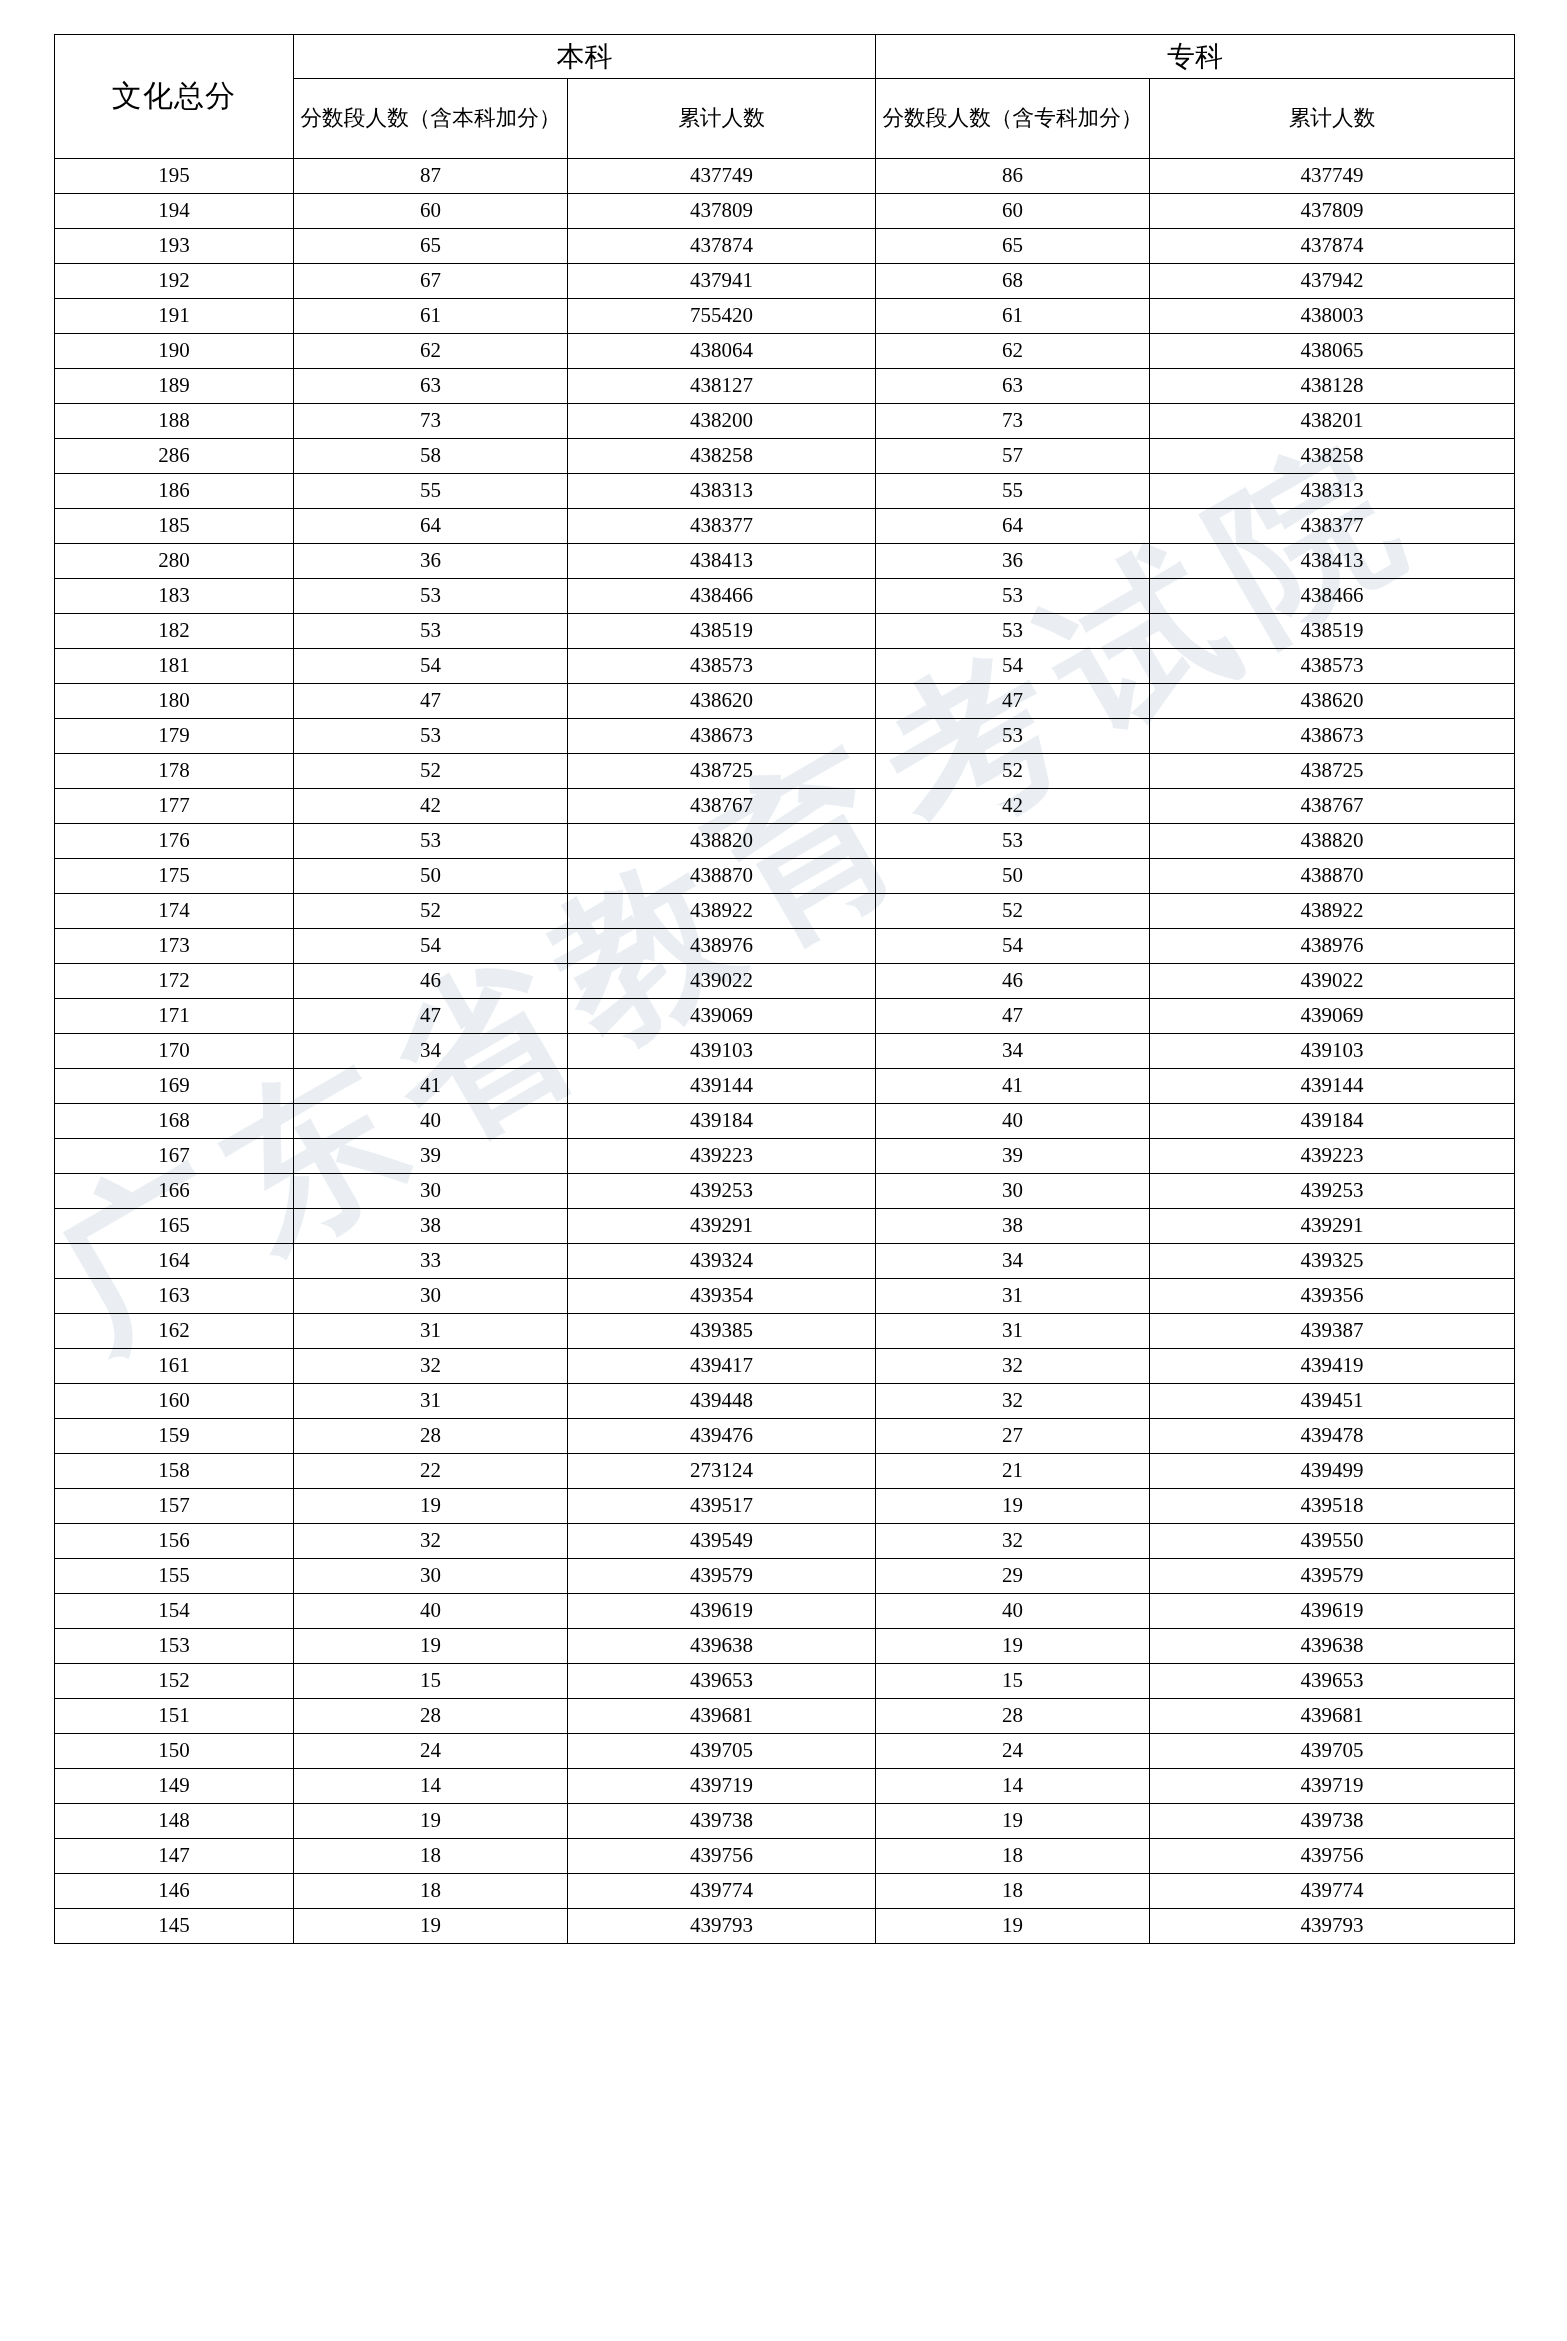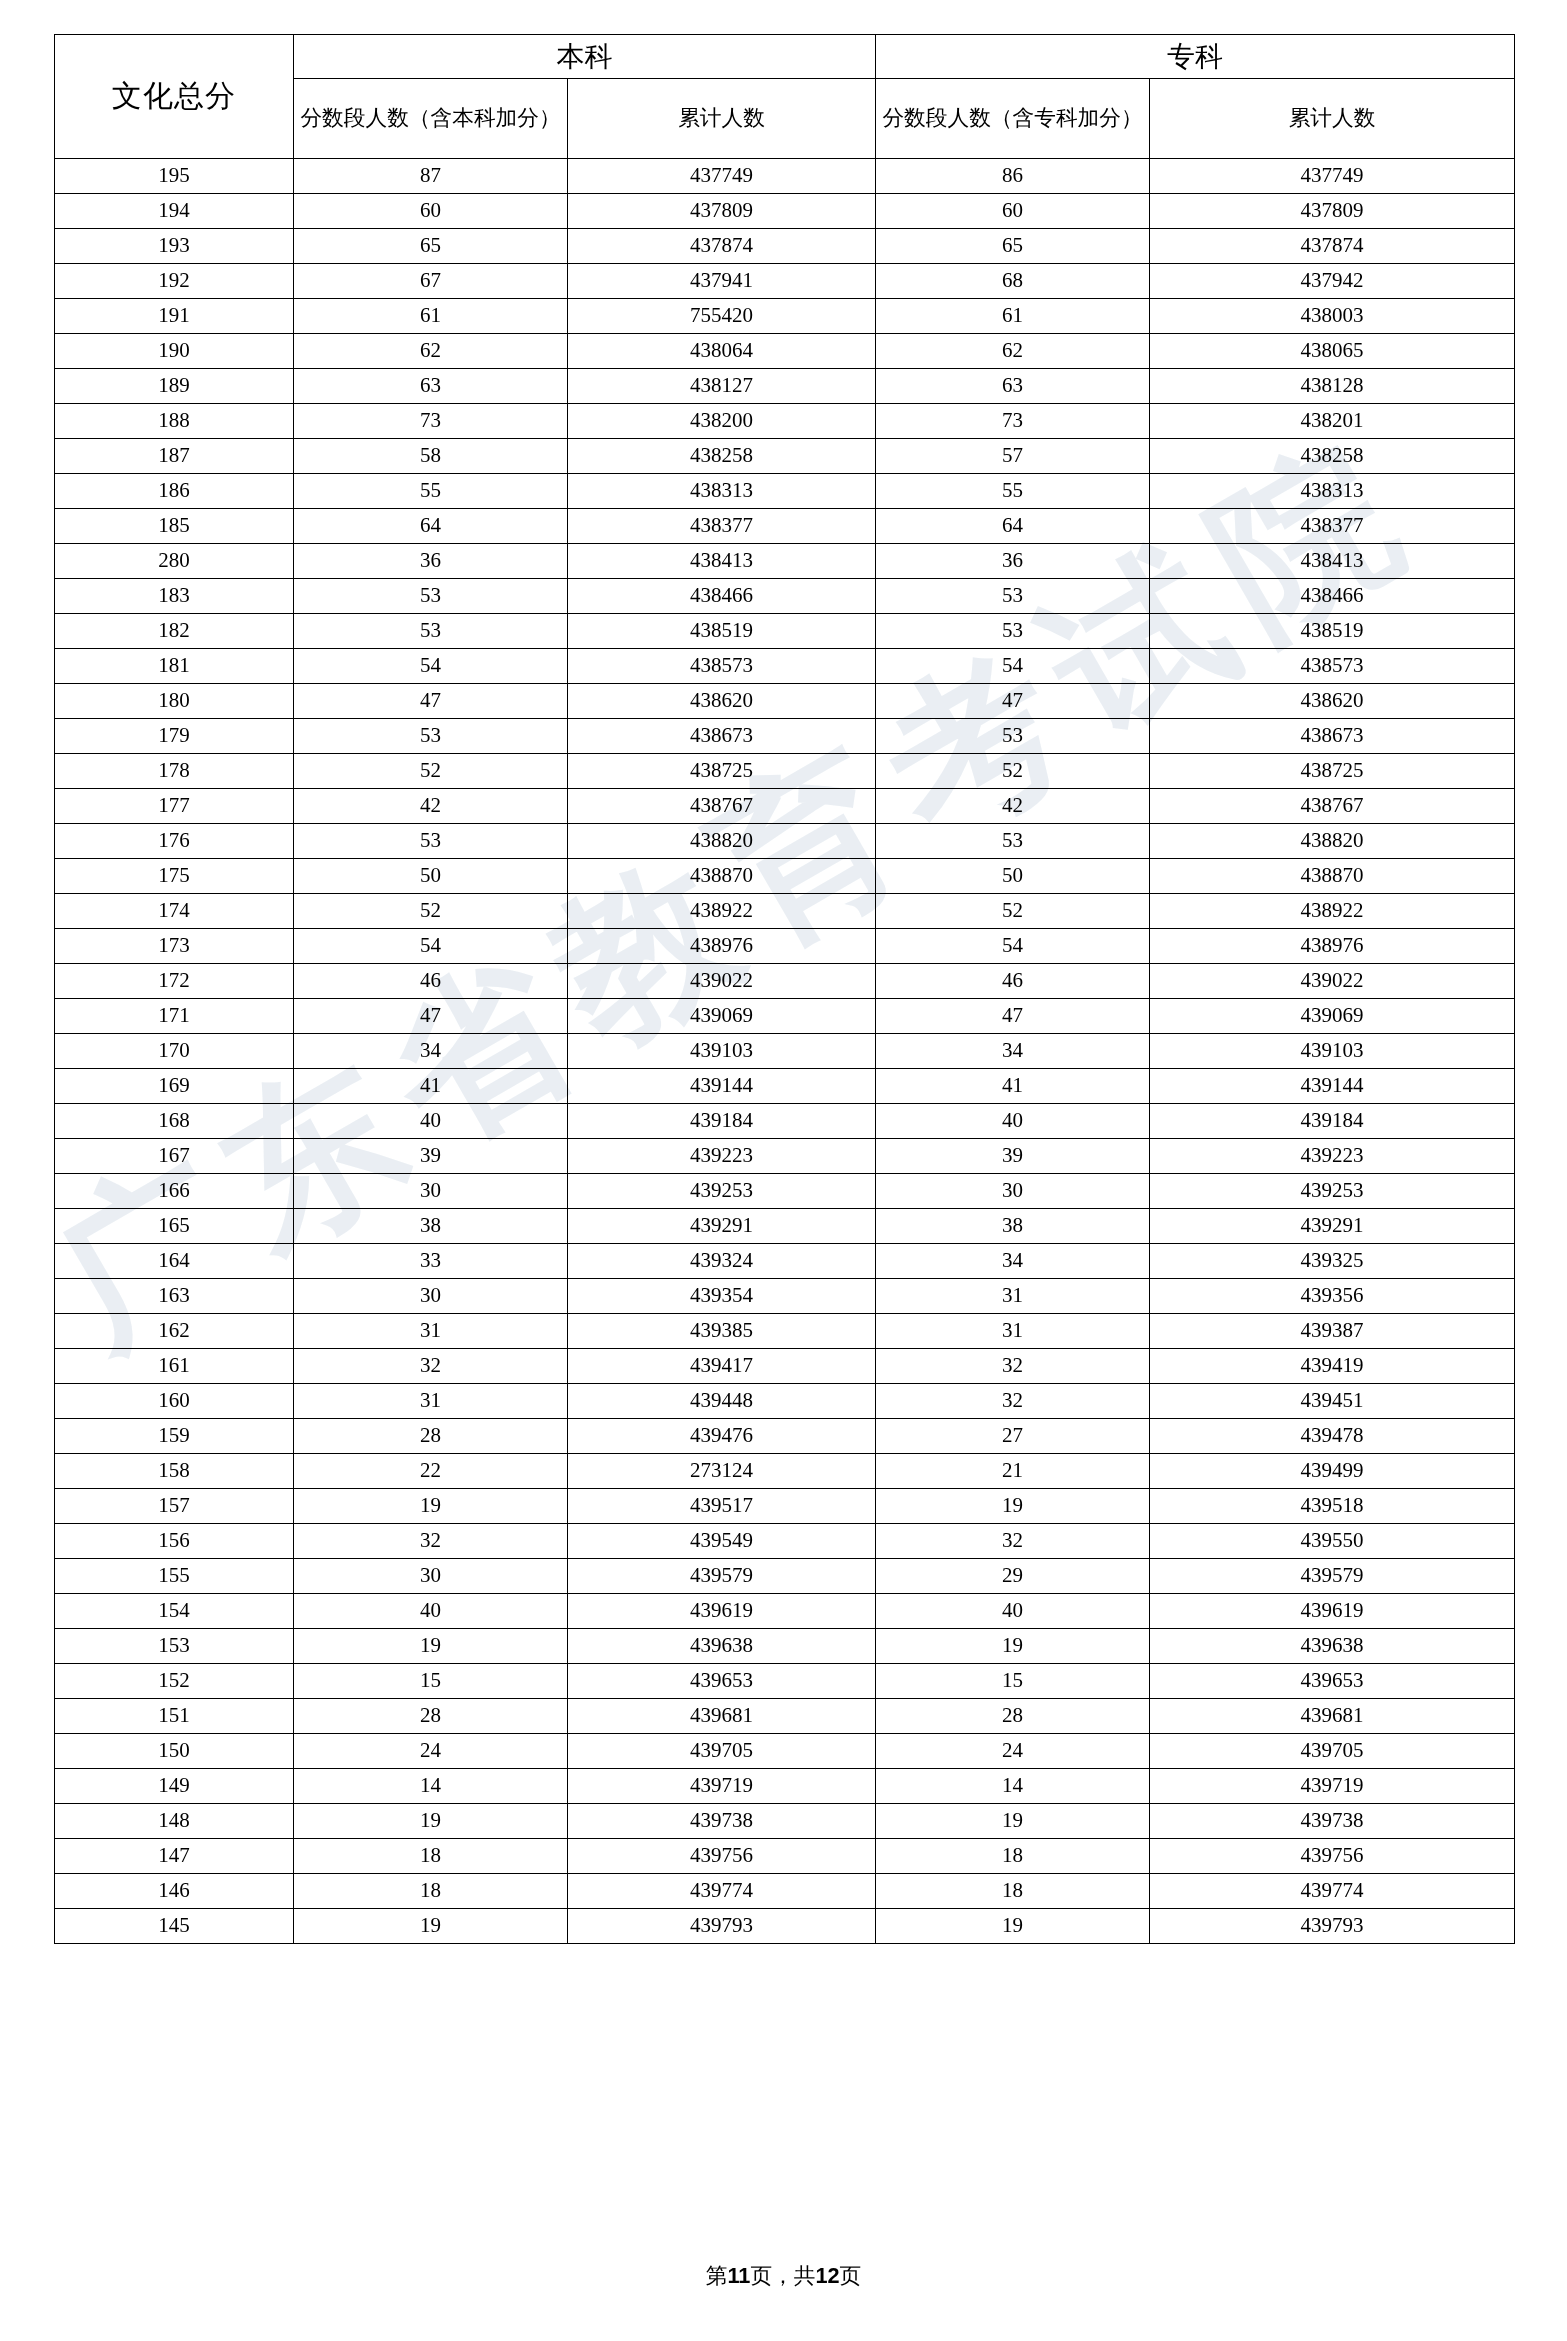--- a/index.html
+++ b/index.html
@@ -184,21 +184,21 @@
           <td>438128</td>
         </tr>
         <tr>
           <td>188</td>
           <td>73</td>
           <td>438200</td>
           <td>73</td>
           <td>438201</td>
         </tr>
         <tr>
-          <td>187</td>
+          <td>286</td>
           <td>58</td>
           <td>438258</td>
           <td>57</td>
           <td>438258</td>
         </tr>
         <tr>
           <td>186</td>
           <td>55</td>
           <td>438313</td>
           <td>55</td>
@@ -487,18 +487,15 @@
         <tr>
           <td>145</td>
           <td>19</td>
           <td>439793</td>
           <td>19</td>
           <td>439793</td>
         </tr>
       </tbody>
   </table>
 
-  <div class="footer">
-    <span>第</span><span class="pg">11</span><span>页，共</span><span class="pg">12</span><span>页</span>
-  </div>
 
 </div>
 
 
 </body></html>

